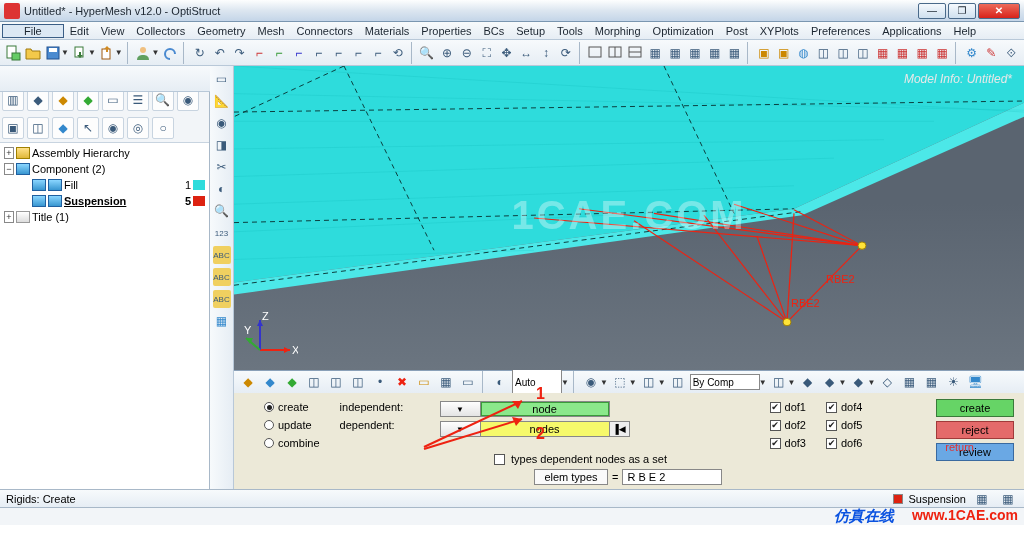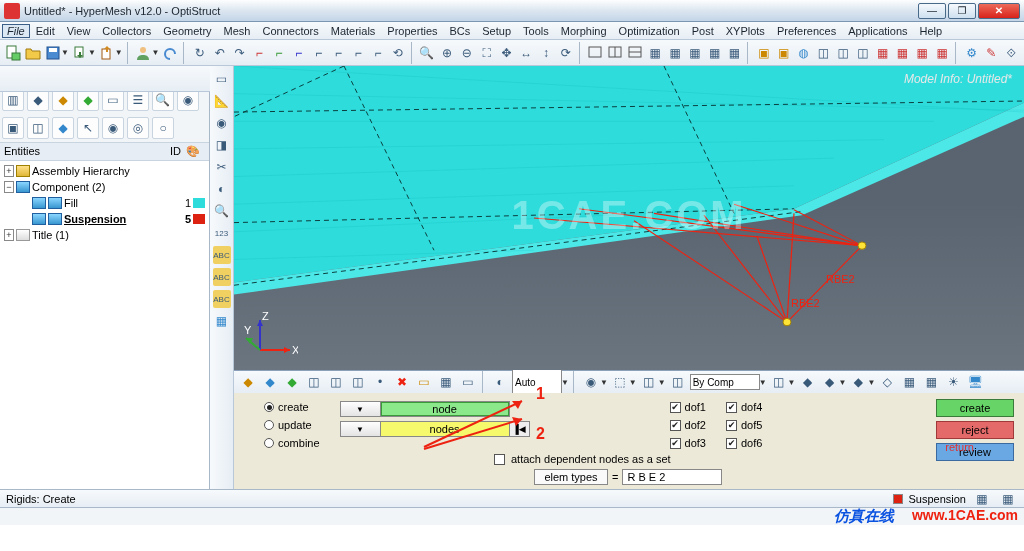--- a/index.html
+++ b/index.html
@@ -10,21 +10,21 @@
   .titlebar .icon { width: 16px; height: 16px; background: #d33; margin-right: 4px; border-radius: 2px; }
   .titlebar .title { color: #1b2530; flex: 1; }
   .winbtns { display: flex; gap: 2px; }
   .winbtn { width: 28px; height: 16px; border: 1px solid #4a6a8a; border-radius: 2px; background: linear-gradient(#f5f9fd,#cfe0ef); display:flex; align-items:center; justify-content:center; font-size:10px; color:#1b2530;}
   .winbtn.close { background: linear-gradient(#ed6b5a,#d8221a); color:#fff; width: 42px;}
   .winbtn.close::after{content:"✕"; font-weight:bold;}
 
   
   .menubar { height: 18px; background: linear-gradient(#f7fafc,#e6edf4); display: flex; align-items: center; padding: 0 2px; border-bottom: 1px solid #b8c8d8; }
   .menu-item { padding: 1px 6px; color:#1b2530; }
-  .menu-item.active { border: 1px solid #3b5e86; background: #dce8f4; padding: 0 4px; font-style: italic; }
+  .menu-item.active { border: 1px solid #3b5e86; background: #dce8f4; padding: 0 21px; }
 
   
   .toolbar { height: 26px; background: linear-gradient(#f7fafc,#e6edf4); display:flex; align-items:center; padding:0 4px; gap:2px; border-bottom:1px solid #b8c8d8;}
   .tbtn { width:20px; height:20px; border:1px solid transparent; border-radius:2px; display:flex; align-items:center; justify-content:center; font-size:12px; color:#3a5a7a;}
   .tbtn svg { width:16px; height:16px; }
   .tsep { width:4px; height:22px; border-left:1px solid #a8b8c8; margin:0 2px;}
   .tdrop { font-size:8px; color:#333; margin-left:-3px;}
 
   
   .main { display:flex; height: calc(100% - 22px - 18px - 52px - 18px - 18px); }
@@ -265,25 +265,20 @@
       <div class="tbtn">🔍</div>
       <div class="tbtn">◉</div>
       <div style="width:100%"></div>
       <div class="tbtn">▣</div>
       <div class="tbtn">◫</div>
       <div class="tbtn" style="color:#38c">◆</div>
       <div class="tbtn">↖</div>
       <div class="tbtn">◉</div>
       <div class="tbtn">◎</div>
       <div class="tbtn">○</div>
-    </div>
-    <div class="lp-header">
-      <div class="col">Entities</div>
-      <div style="width:34px;text-align:right">ID</div>
-      <div style="width:24px;text-align:center">🎨</div>
     </div>
     <div class="tree">
       <div class="tree-row">
         <span class="tree-exp">+</span>
         <span class="tree-icon asm"></span>
         <span>Assembly Hierarchy</span>
       </div>
       <div class="tree-row">
         <span class="tree-exp">−</span>
         <span class="tree-icon comp"></span>
@@ -435,20 +430,24 @@
               </div>
             <div class="radio-row">
                 <span class="radio-dot"></span>
                 <span>update</span>
               </div>
             <div class="radio-row">
                 <span class="radio-dot"></span>
                 <span>combine</span>
               </div>
           </div>
+          <div class="label-col" style="width:80px">
+            <span>independent:</span>
+            <span>dependent:</span>
+          </div>
           <div class="dd-col">
             <div class="sel-row">
               <div class="btn-tri"></div>
               <div class="node-btn g">node</div>
             </div>
             <div class="sel-row">
               <div class="btn-tri"></div>
               <div class="node-btn y">nodes</div>
               <div class="skip-btn">▐◀</div>
             </div>
@@ -493,21 +492,21 @@
           </div>
 
           <div class="action-col">
             <div class="act-btn act-green">create</div>
             <div class="act-btn act-red">reject</div>
             <div class="act-btn act-blue">review</div>
           </div>
 
           <div class="attach-row">
             <span class="chk"></span>
-            <span>attach dependent nodes as a set</span>
+            <span>types dependent nodes as a set</span>
           </div>
           <div class="elem-row">
             <div class="elem-label">elem types</div>
             <div class="elem-eq">=</div>
             <div class="elem-val">R B E 2</div>
           </div>
           <div class="return-pill">return</div>
         </div>
       </div>
     </div>

